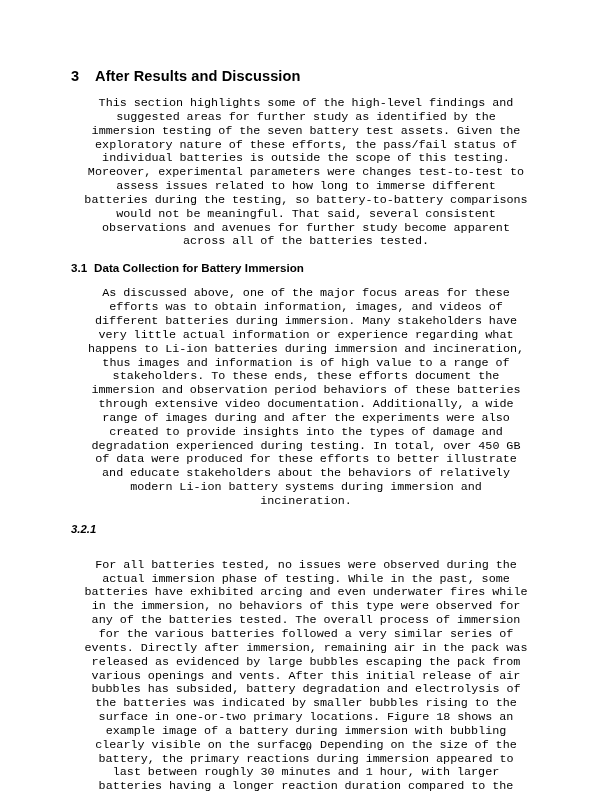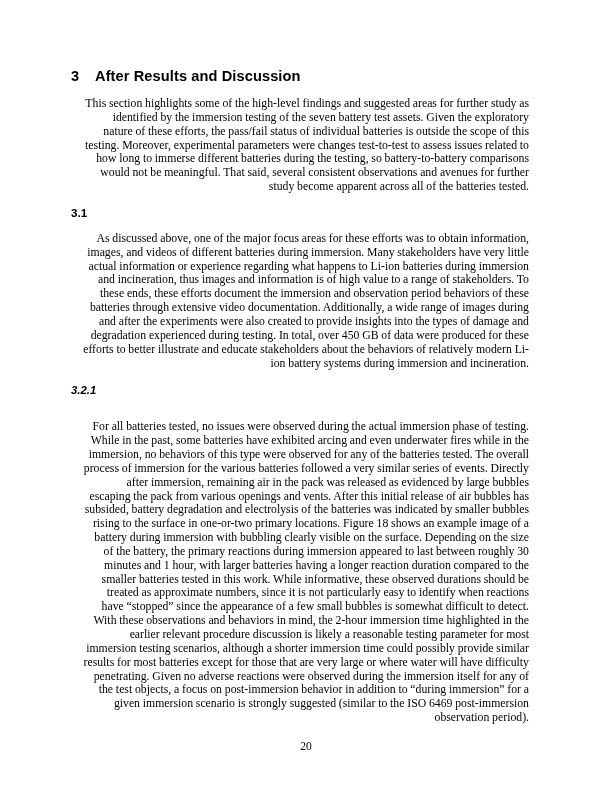--- a/index.html
+++ b/index.html
@@ -75,25 +75,25 @@
     align-items: baseline;
     letter-spacing: 0.05px;
   }
   .h3 .num {
     width: 32px;
     flex: 0 0 32px;
   }
 
   
   p.body {
-    font-family: Liberation Serif, serif;
+    font-family: Liberation Mono, monospace;
     font-size: 11.75px;
     line-height: 13.85px;
     margin: 12px;
-    text-align: right;
+    text-align: center;
     word-spacing: -0.15px;
   }
 
   
   .footer {
     position: absolute;
     left: 0;
     top: 739px;
     width: 612px;
     text-align: center;
@@ -110,20 +110,21 @@
 
     <h1 class="h1">
       <span class="num">3</span>
       <span class="txt">After Results and Discussion</span>
     </h1>
 
     <p class="body">This section highlights some of the high-level findings and suggested areas for further study as identified by the immersion testing of the seven battery test assets. Given the exploratory nature of these efforts, the pass/fail status of individual batteries is outside the scope of this testing. Moreover, experimental parameters were changes test-to-test to assess issues related to how long to immerse different batteries during the testing, so battery-to-battery comparisons would not be meaningful. That said, several consistent observations and avenues for further study become apparent across all of the batteries tested.</p>
 
     <h2 class="h2">
       <span class="num">3.1</span>
+      <span class="txt">Data Collection for Battery Immersion</span>
     </h2>
 
     <p class="body">As discussed above, one of the major focus areas for these efforts was to obtain information, images, and videos of different batteries during immersion. Many stakeholders have very little actual information or experience regarding what happens to Li-ion batteries during immersion and incineration, thus images and information is of high value to a range of stakeholders. To these ends, these efforts document the immersion and observation period behaviors of these batteries through extensive video documentation. Additionally, a wide range of images during and after the experiments were also created to provide insights into the types of damage and degradation experienced during testing. In total, over 450 GB of data were produced for these efforts to better illustrate and educate stakeholders about the behaviors of relatively modern Li-ion battery systems during immersion and incineration.</p>
 
 
     <h3 class="h3">
       <span class="num">3.2.1</span>
     </h3>
 
     <p class="body">For all batteries tested, no issues were observed during the actual immersion phase of testing. While in the past, some batteries have exhibited arcing and even underwater fires while in the immersion, no behaviors of this type were observed for any of the batteries tested. The overall process of immersion for the various batteries followed a very similar series of events. Directly after immersion, remaining air in the pack was released as evidenced by large bubbles escaping the pack from various openings and vents. After this initial release of air bubbles has subsided, battery degradation and electrolysis of the batteries was indicated by smaller bubbles rising to the surface in one-or-two primary locations. Figure 18 shows an example image of a battery during immersion with bubbling clearly visible on the surface. Depending on the size of the battery, the primary reactions during immersion appeared to last between roughly 30 minutes and 1 hour, with larger batteries having a longer reaction duration compared to the smaller batteries tested in this work. While informative, these observed durations should be treated as approximate numbers, since it is not particularly easy to identify when reactions have “stopped” since the appearance of a few small bubbles is somewhat difficult to detect. With these observations and behaviors in mind, the 2-hour immersion time highlighted in the earlier relevant procedure discussion is likely a reasonable testing parameter for most immersion testing scenarios, although a shorter immersion time could possibly provide similar results for most batteries except for those that are very large or where water will have difficulty penetrating. Given no adverse reactions were observed during the immersion itself for any of the test objects, a focus on post-immersion behavior in addition to “during immersion” for a given immersion scenario is strongly suggested (similar to the ISO 6469 post-immersion observation period).</p>

